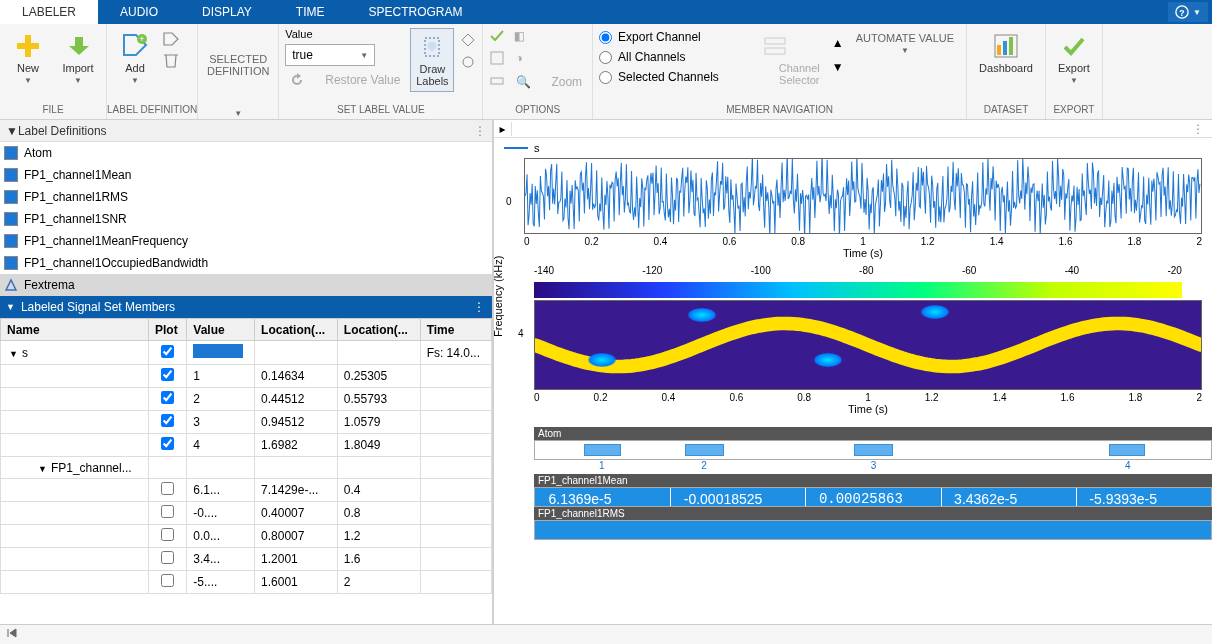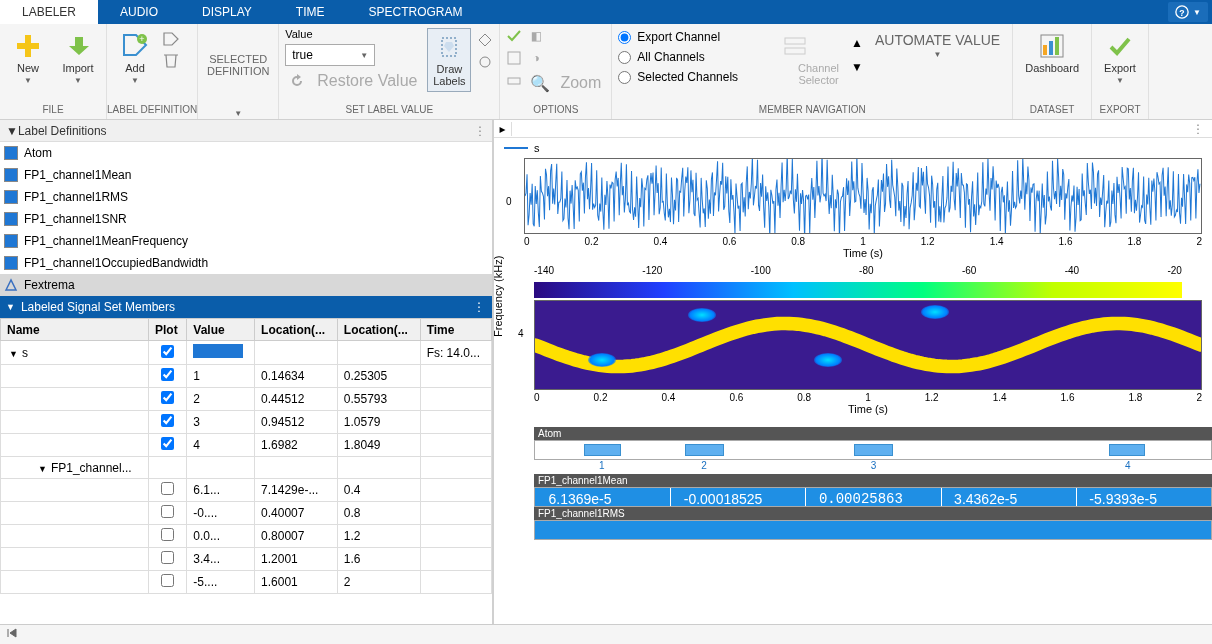--- a/index.html
+++ b/index.html
@@ -12,21 +12,21 @@
 .tabstrip .spacer { flex: 1; }
 .help-btn { width: 40px; background: #1a6dba; display: flex; align-items: center; justify-content: center; border-radius: 2px; margin: 2px 4px; }
 .help-btn svg { width:14px; height:14px; }
 
 
 .ribbon { height: 96px; background: #f5f5f5; border-bottom: 1px solid #d0d0d0; display: flex; }
 .ribbon-group { display:flex; flex-direction:column; border-right:1px solid #e0e0e0; }
 .ribbon-row { display:flex; align-items:flex-start; flex:1; padding:4px 6px; gap:6px; }
 .ribbon-label { text-align:center; font-size:10px; color:#666; padding:2px 0 4px; }
 .rbtn { display:flex; flex-direction:column; align-items:center; gap:2px; padding:4px 6px; cursor:pointer; font-size:11px; color:#333; min-width:44px; }
-.rbtn-small { display:flex; align-items:center; gap:12px; font-size:16px; color:#666; padding:2px 4px; cursor:pointer; }
+.rbtn-small { display:flex; align-items:center; gap:20px; font-size:12px; color:#666; padding:2px 4px; cursor:pointer; }
 .ribbon .icon32 { width:28px; height:28px; display:flex; align-items:center; justify-content:center; }
 .ribbon .icon16 { width:16px; height:16px; display:flex; align-items:center; justify-content:center; }
 .dropdown-arrow { font-size:8px; color:#666; }
 .value-box { border:1px solid #aaa; background:#fff; height:22px; width:90px; display:flex; align-items:center; padding:0 6px; font-size:12px; justify-content:space-between; }
 .draw-labels { border:1px solid #9ab; background:#e8eef5; padding:4px; display:flex; flex-direction:column; align-items:center; }
 .radio-row { display:flex; align-items:center; gap:6px; font-size:12px; padding:2px 0;}
 .radio-row input { margin:0; }
 .disabled { color:#aaa; }
 
 
@@ -270,21 +270,21 @@
             </svg>
           </span>
         <span style="white-space:pre-line;text-align:center;margin-left:48px;">Channel
 Selector</span>
       </div>
       <div style="display:flex;flex-direction:column;gap:10px;padding-top:8px;">
         <span style="cursor:pointer;">▲</span>
         <span style="cursor:pointer;">▼</span>
       </div>
       <div class="rbtn" style="justify-content:center;min-width:100px;">
-        <span style="font-size:14px;color:#666;">AUTOMATE VALUE</span>
+        <span style="font-size:11px;color:#666;">AUTOMATE VALUE</span>
         <span class="dropdown-arrow">▼</span>
       </div>
     </div>
     <div class="ribbon-label">MEMBER NAVIGATION</div>
   </div>
 
   <div class="ribbon-group">
     <div class="ribbon-row">
       <div class="rbtn">
         <span class="icon32">

